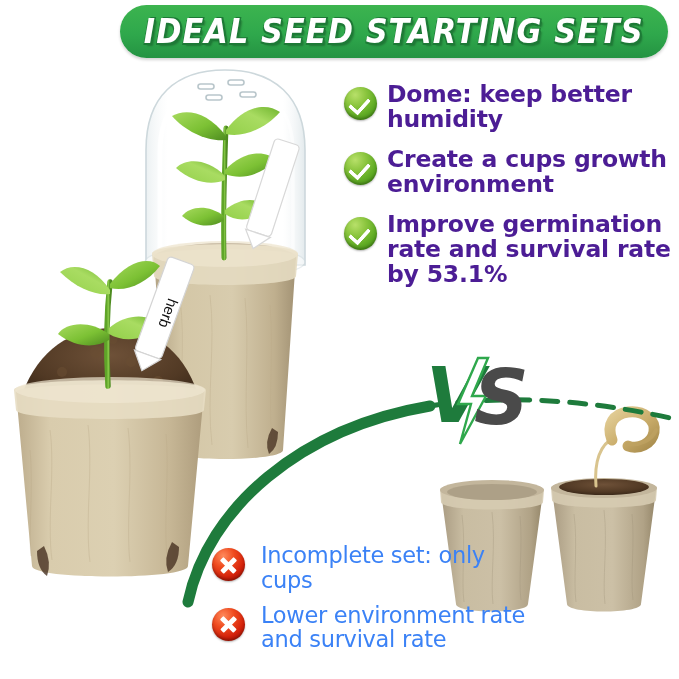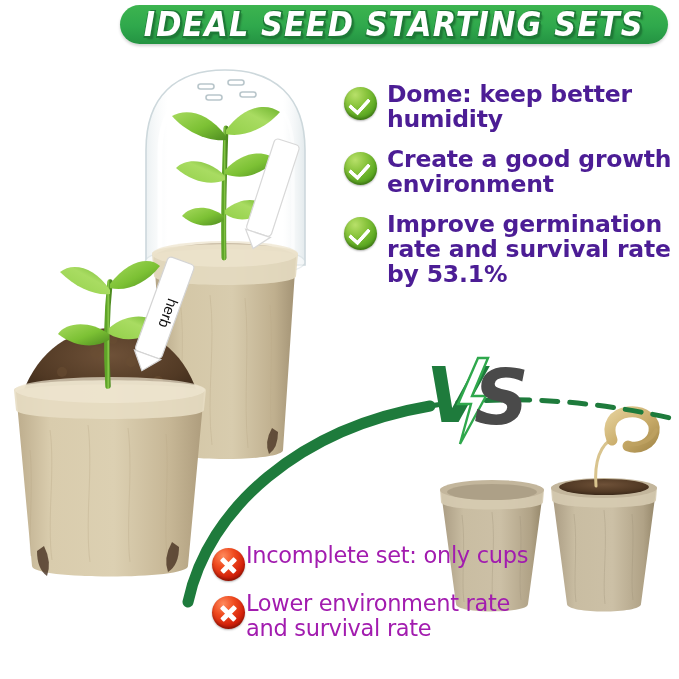--- a/index.html
+++ b/index.html
@@ -17,21 +17,21 @@
     background: #ffffff;
     overflow: hidden;
   }
 
   
   .title-banner {
     position: absolute;
     left: 120px;
     top: 5px;
     width: 548px;
-    height: 39px;
+    height: 53px;
     border-radius: 27px;
     background: linear-gradient(180deg, #3CB44F 0%, #2FA84C 55%, #249342 100%);
     box-shadow: 0 2px 3px rgba(0,0,0,0.18);
     display: flex;
     align-items: center;
     justify-content: center;
   }
   .title-text {
     font-family: "DejaVu Sans", sans-serif;
     font-weight: bold;
@@ -144,26 +144,26 @@
     left: 7px;
     top: 14.5px;
     width: 19px;
     height: 4.6px;
     background: #ffffff;
     border-radius: 1px;
   }
   .cross-icon::before { transform: rotate(45deg); }
   .cross-icon::after  { transform: rotate(-45deg); }
   .con-text {
-    margin-left: 1px;
+    margin-left: 16px;
     font-family: "DejaVu Sans", sans-serif;
     font-weight: normal;
     font-size: 22.5px;
     line-height: 1.1;
-    color: #a21caf;
+    color: #3b82f6;
     letter-spacing: -0.3px;
   }
 
   
   .photo-layer {
     position: absolute;
     left: 0;
     top: 0;
     width: 679px;
     height: 679px;
@@ -387,21 +387,21 @@
     <span class="title-text">IDEAL SEED STARTING SETS</span>
   </div>
 
   <div class="pros-list">
     <div class="pro-row">
       <span class="check-icon"></span>
       <span class="pro-text">Dome: keep better humidity</span>
     </div>
     <div class="pro-row">
       <span class="check-icon"></span>
-      <span class="pro-text">Create a good growth environment</span>
+      <span class="pro-text">Create a cups growth environment</span>
     </div>
     <div class="pro-row">
       <span class="check-icon"></span>
       <span class="pro-text">Improve germination rate and survival rate by 53.1%</span>
     </div>
   </div>
 
   <div class="cons-list">
     <div class="con-row">
       <span class="cross-icon"></span>

